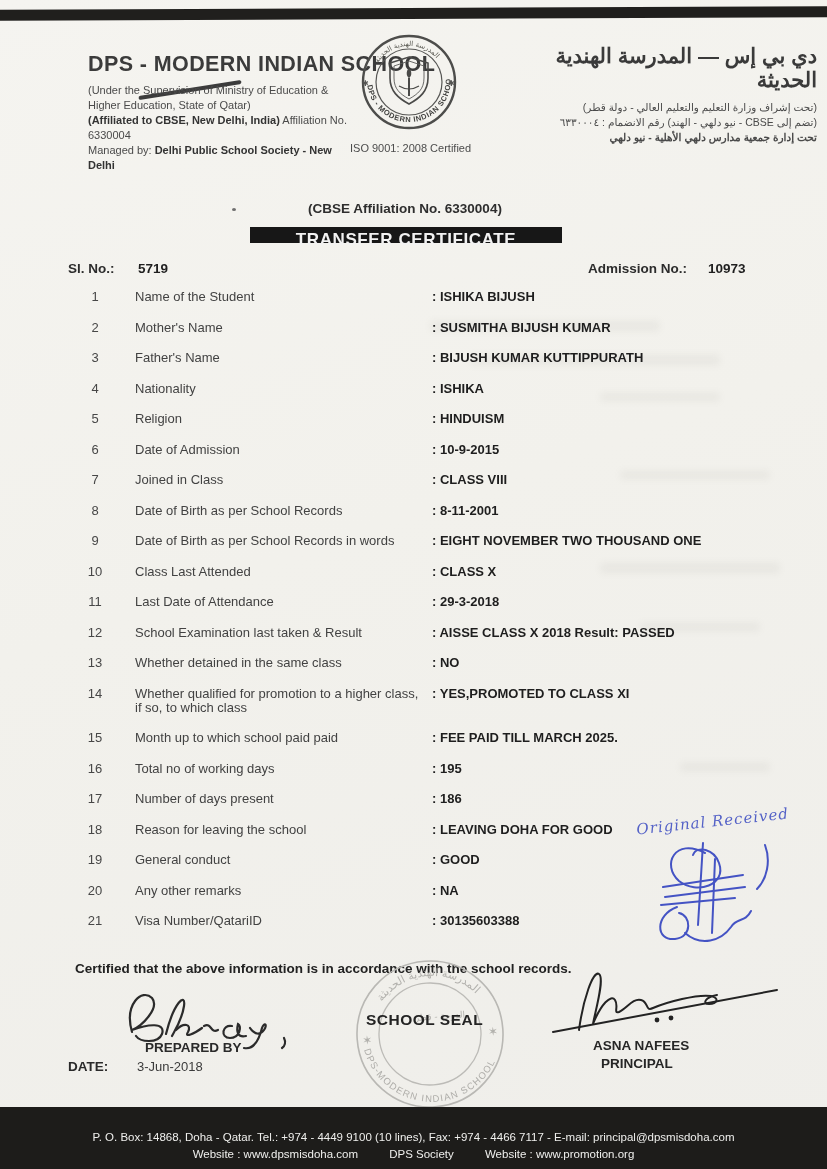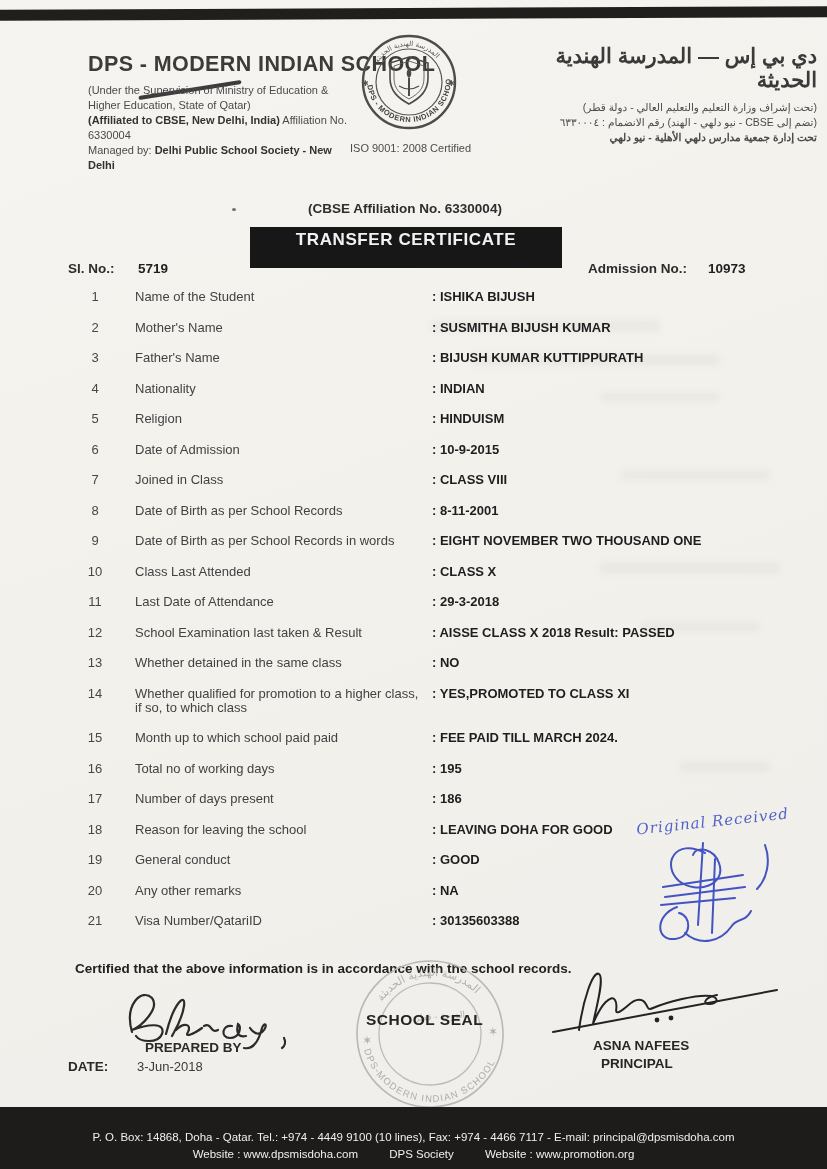--- a/index.html
+++ b/index.html
@@ -19,21 +19,21 @@
   .hdr-sub{font-size:11px;line-height:15px;color:#4a4a4a;margin-top:6px;}
   .hdr-sub .b{font-weight:bold;color:#333;}
   .logo-wrap{position:absolute;left:350px;top:30px;width:118px;text-align:center;}
   .iso{font-size:11px;color:#4c4c4c;margin-top:2px;white-space:nowrap;}
   .hdr-ar{position:absolute;right:10px;top:44px;width:320px;direction:rtl;}
   .ar-name{font-size:21px;font-weight:bold;color:#3a3a3a;}
   .ar-sub{font-size:10.5px;line-height:15px;color:#4a4a4a;margin-top:8px;}
   .ar-sub .b{font-weight:bold;}
   
   .cbse-note{position:absolute;left:0;top:201px;width:810px;text-align:center;font-size:13.5px;font-weight:bold;color:#2e2e2e;}
-  .tc-banner{position:absolute;left:250px;top:227px;width:312px;height:41px;background:#171717;color:#f2f2f2;
+  .tc-banner{position:absolute;left:250px;top:227px;width:312px;height:16px;background:#171717;color:#f2f2f2;
     font-size:17px;font-weight:bold;letter-spacing:.6px;text-align:center;line-height:26px;}
   
   .serial{position:absolute;left:0;top:261px;width:827px;font-size:13.5px;}
   .serial .lab{font-weight:bold;color:#2c2c2c;position:absolute;}
   .serial .val{font-weight:bold;color:#1f1f1f;position:absolute;}
   
   .tc-rows{position:absolute;left:0;top:290px;width:827px;}
   .tc-row{display:flex;align-items:flex-start;margin-bottom:16.5px;font-size:13px;line-height:14px;}
   .row-no{flex:0 0 30px;margin-left:80px;text-align:center;color:#474747;}
   .row-label{flex:0 0 287px;margin-left:25px;color:#424242;}
@@ -140,21 +140,21 @@
 
     <div class="tc-row">
       <span class="row-no">3</span>
       <span class="row-label">Father's Name</span>
       <span class="row-value">: BIJUSH KUMAR KUTTIPPURATH</span>
     </div>
 
     <div class="tc-row">
       <span class="row-no">4</span>
       <span class="row-label">Nationality</span>
-      <span class="row-value">: INDIAN</span>
+      <span class="row-value">: ISHIKA</span>
     </div>
 
     <div class="tc-row">
       <span class="row-no">5</span>
       <span class="row-label">Religion</span>
       <span class="row-value">: HINDUISM</span>
     </div>
 
     <div class="tc-row">
       <span class="row-no">6</span>
@@ -206,21 +206,21 @@
 
     <div class="tc-row">
       <span class="row-no">14</span>
       <span class="row-label">Whether qualified for promotion to a higher class, if so, to which class</span>
       <span class="row-value">: YES,PROMOTED TO CLASS XI</span>
     </div>
 
     <div class="tc-row">
       <span class="row-no">15</span>
       <span class="row-label">Month up to which school paid paid</span>
-      <span class="row-value">: FEE PAID TILL MARCH 2024.</span>
+      <span class="row-value">: FEE PAID TILL MARCH 2025.</span>
     </div>
 
     <div class="tc-row">
       <span class="row-no">16</span>
       <span class="row-label">Total no of working days</span>
       <span class="row-value">: 195</span>
     </div>
 
     <div class="tc-row">
       <span class="row-no">17</span>

